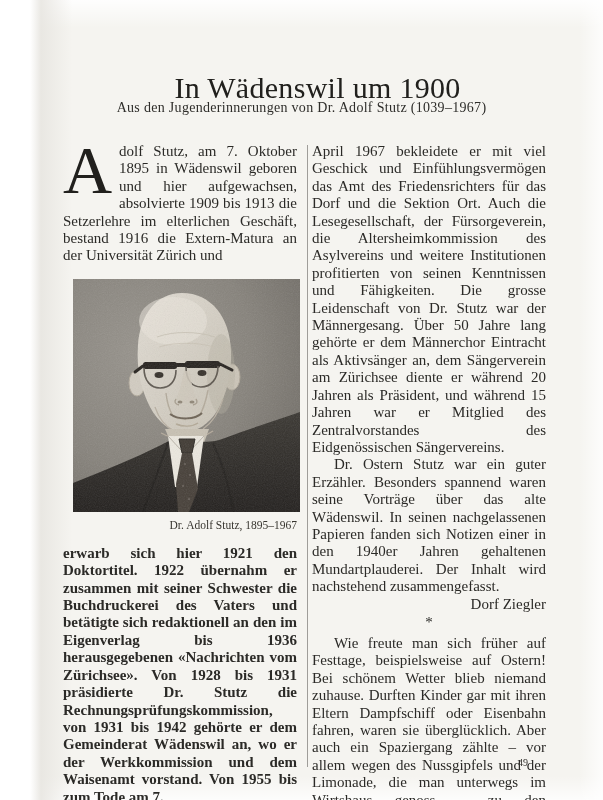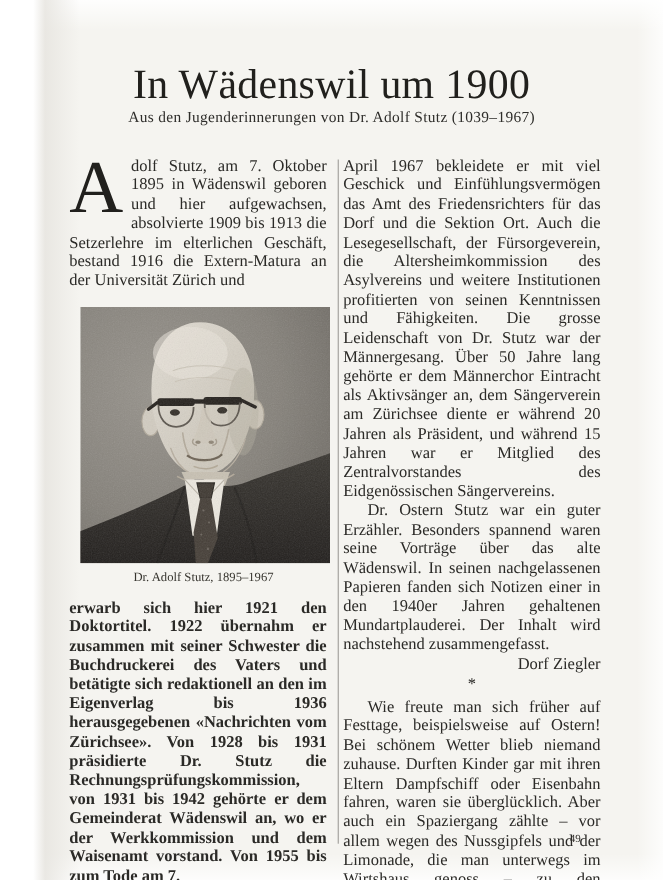--- a/index.html
+++ b/index.html
@@ -9,39 +9,39 @@
     background-image:
       linear-gradient(90deg,#ffffff 0%,#ffffff 5%,rgba(231,229,224,0.85) 6.8%,rgba(255,255,255,0) 12%),
       linear-gradient(180deg,rgba(255,255,255,0.9) 0%,rgba(255,255,255,0) 3.5%),
       linear-gradient(270deg,rgba(255,255,255,0.8) 0%,rgba(255,255,255,0) 4%),
       linear-gradient(0deg,rgba(255,255,255,0.8) 0%,rgba(255,255,255,0) 3%);
     font-family:"Liberation Serif","DejaVu Serif",serif;
     color:#2b2a27;
   }
   .title{
     position:absolute;left:40px;top:55px;width:523px;
-    text-align:center;font-size:38px;font-weight:normal;color:#21201d;
-    letter-spacing:0.3px;margin:0;
+    text-align:center;font-size:30px;font-weight:normal;color:#21201d;
+    letter-spacing:0.3px;margin:16px;
   }
   .subtitle{
     position:absolute;left:40px;top:100px;width:523px;
     text-align:center;font-size:14px;color:#2e2d2a;letter-spacing:0.3px;margin:0;
   }
   .col{position:absolute;top:143px;font-size:15px;line-height:17.4px;text-align:justify;}
   .col p{margin:0;}
   .col-left{left:63px;width:234px;}
   .col-right{left:312px;width:234px;}
   .divider{position:absolute;left:307px;top:145px;width:1px;height:622px;background:#8f8d89;opacity:0.85;}
   .dropcap{
     float:left;font-size:68px;line-height:51px;margin:2px 7px 0 0;
     color:#21201d;font-family:"Liberation Serif","DejaVu Serif",serif;
   }
   .photo{margin:14px 0 0 10px;width:227px;height:233px;display:block;}
   .photo svg{display:block;}
-  .caption{margin:6px 0 0 10px;font-size:11.5px;line-height:14px;text-align:center;color:#37352f;}
+  .caption{margin:6px 0 0 10px;font-size:11.5px;line-height:14px;text-align:right;color:#37352f;}
   .para2-left{margin-top:13px !important;font-weight:bold;}
   .indent{text-indent:22px;}
   .byline{float:right;padding-left:8px;}
   .separator{clear:both;text-align:center;line-height:18px;margin:2px 0 4px 0;}
   .pagenum{position:absolute;left:498px;top:757px;width:50px;text-align:center;font-size:10px;color:#33312d;}
 </style>
 </head>
 <body>
 
 <div class="sheet">

